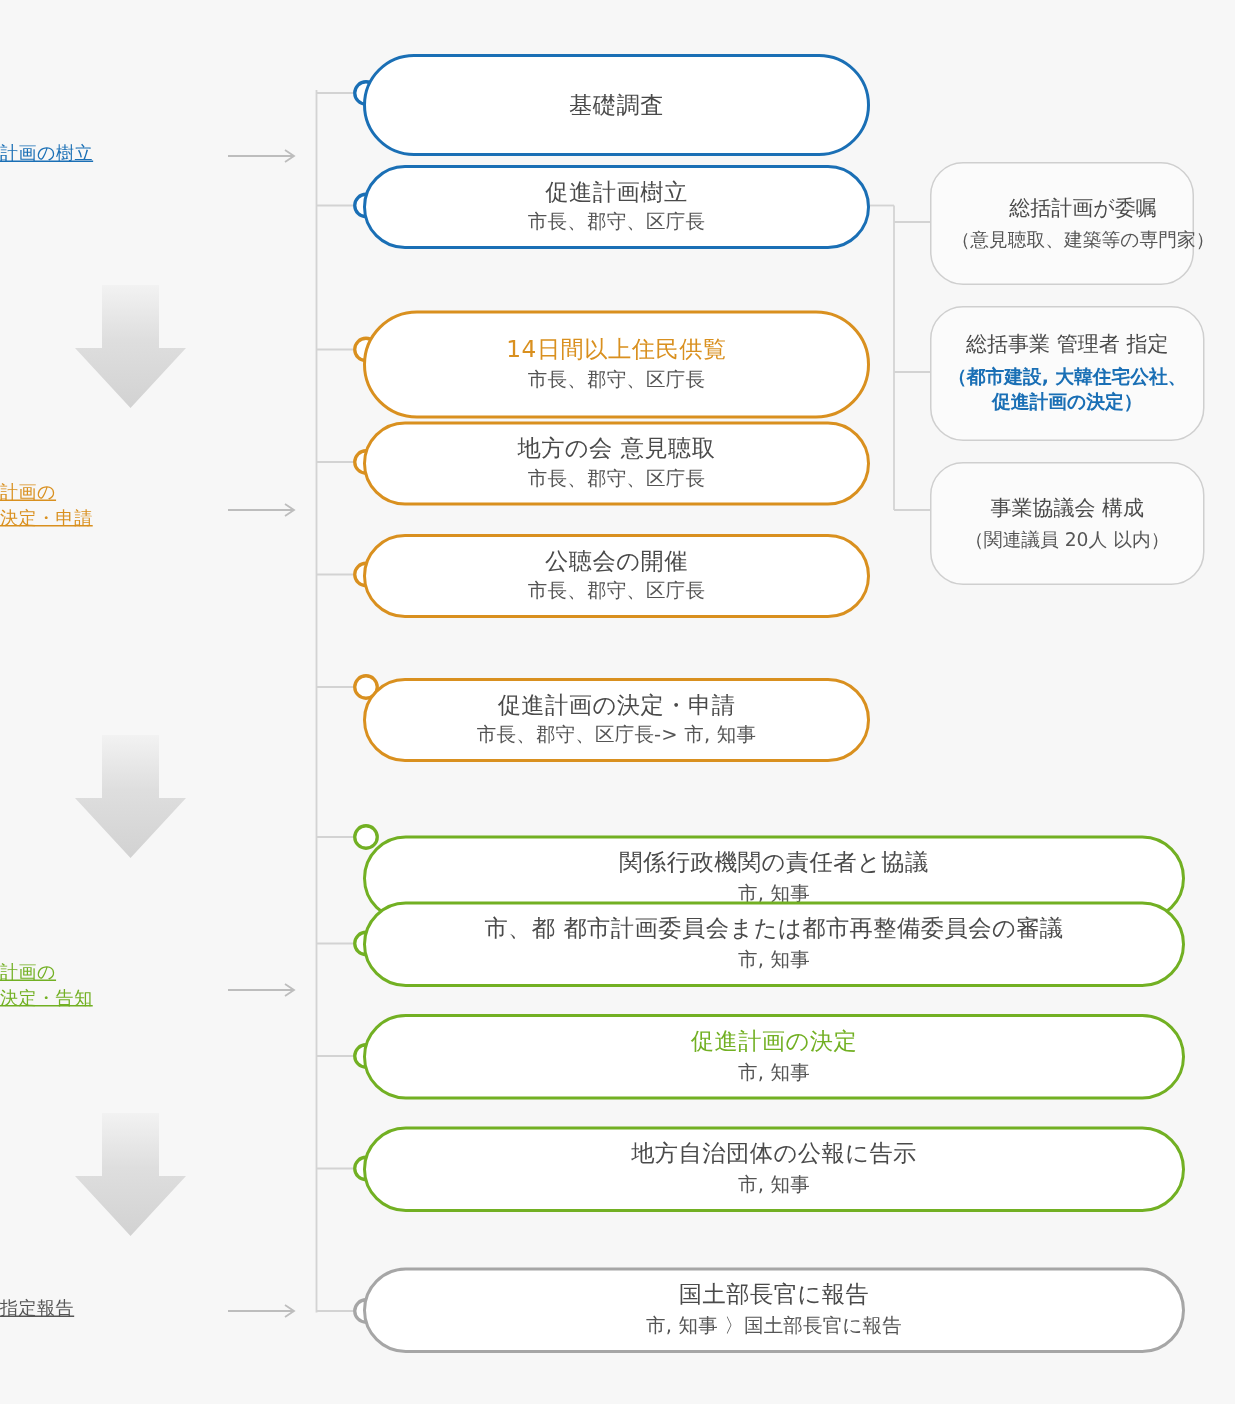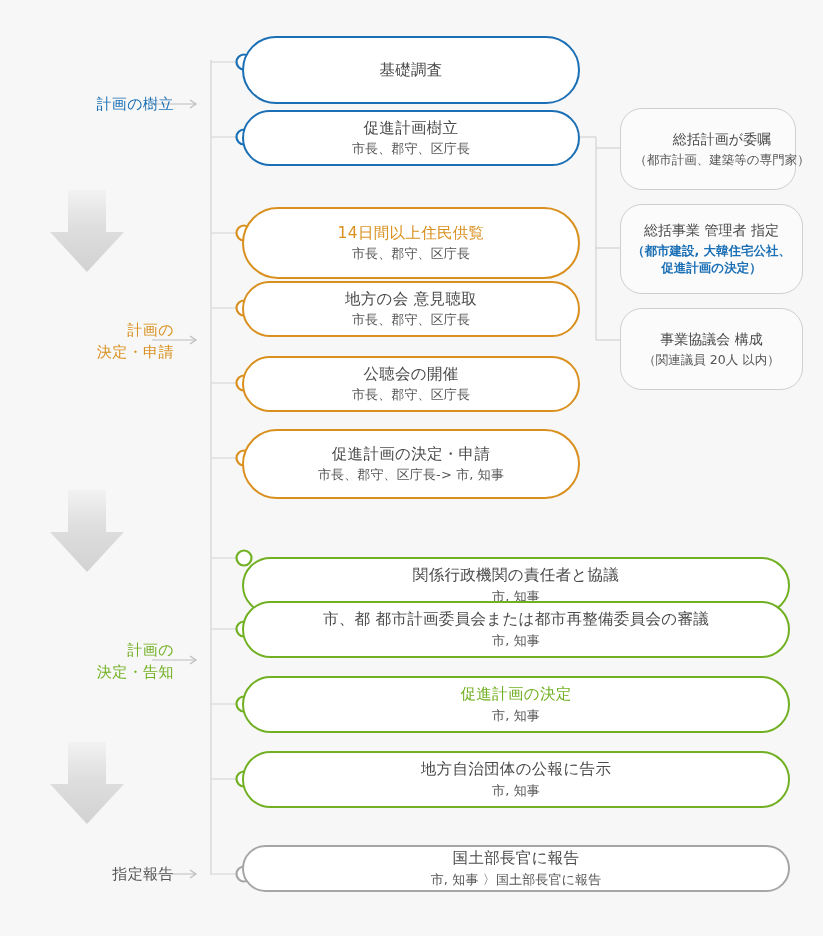--- a/index.html
+++ b/index.html
@@ -101,25 +101,26 @@
     color: #555555;
     margin-top: 2px;
     white-space: nowrap;
   }
   .sidebox .sub.t-blue { color: #1a6fb5 !important; font-weight: bold; }
 
   
   .stage {
     position: absolute;
     z-index: 3;
-    text-align: right;
-    font-size: 15px;
+    text-align: left;
+    font-size: 12px;
     line-height: 1.45;
     letter-spacing: .03em;
     white-space: nowrap;
+    text-decoration: underline;
   }
   .stage.s-blue   { color: #1a6fb5; }
   .stage.s-orange { color: #d9901f; }
   .stage.s-green  { color: #72b023; }
   .stage.s-gray   { color: #555555; }
 </style>
 </head>
 <body>
 
 <div id="canvas">
@@ -218,21 +219,21 @@
   <div class="node c-orange" style="left:242px; top:281px; width:338px; height:56px;">
     <div class="title">地方の会  意見聴取</div>
     <div class="sub">市長、郡守、区庁長</div>
   </div>
 
   <div class="node c-orange" style="left:242px; top:356px; width:338px; height:56px;">
     <div class="title">公聴会の開催</div>
     <div class="sub">市長、郡守、区庁長</div>
   </div>
 
-  <div class="node c-orange" style="left:242px; top:429px; width:338px; height:70px;">
+  <div class="node c-orange" style="left:242px; top:452px; width:338px; height:56px;">
     <div class="title">促進計画の決定・申請</div>
     <div class="sub">市長、郡守、区庁長-&gt; 市, 知事</div>
   </div>
 
   <div class="node c-green" style="left:242px; top:530px; width:548px; height:57px;margin-top:27px;">
     <div class="title">関係行政機関の責任者と協議</div>
     <div class="sub">市, 知事</div>
   </div>
 
   <div class="node c-green" style="left:242px; top:601px; width:548px; height:57px;">
@@ -243,28 +244,28 @@
   <div class="node c-green" style="left:242px; top:676px; width:548px; height:57px;">
     <div class="title t-green">促進計画の決定</div>
     <div class="sub">市, 知事</div>
   </div>
 
   <div class="node c-green" style="left:242px; top:751px; width:548px; height:57px;">
     <div class="title">地方自治団体の公報に告示</div>
     <div class="sub">市, 知事</div>
   </div>
 
-  <div class="node c-gray" style="left:242px; top:845px; width:548px; height:47px;">
+  <div class="node c-gray" style="left:242px; top:845px; width:548px; height:57px;">
     <div class="title">国土部長官に報告</div>
     <div class="sub">市, 知事 〉国土部長官に報告</div>
   </div>
 
   <div class="sidebox" style="left:620px; top:108px; width:176px; height:82px;padding-left:28px;">
     <div class="title">総括計画が委嘱</div>
-    <div class="sub">（都市計画、建築等の専門家）</div>
+    <div class="sub">（意見聴取、建築等の専門家）</div>
   </div>
 
   <div class="sidebox" style="left:620px; top:204px; width:183px; height:90px;">
     <div class="title">総括事業  管理者  指定</div>
     <div class="sub t-blue">（都市建設, 大韓住宅公社、</div>
     <div class="sub t-blue" style="margin-top:0;">促進計画の決定）</div>
   </div>
 
   <div class="sidebox" style="left:620px; top:308px; width:183px; height:82px;">
     <div class="title">事業協議会  構成</div>

